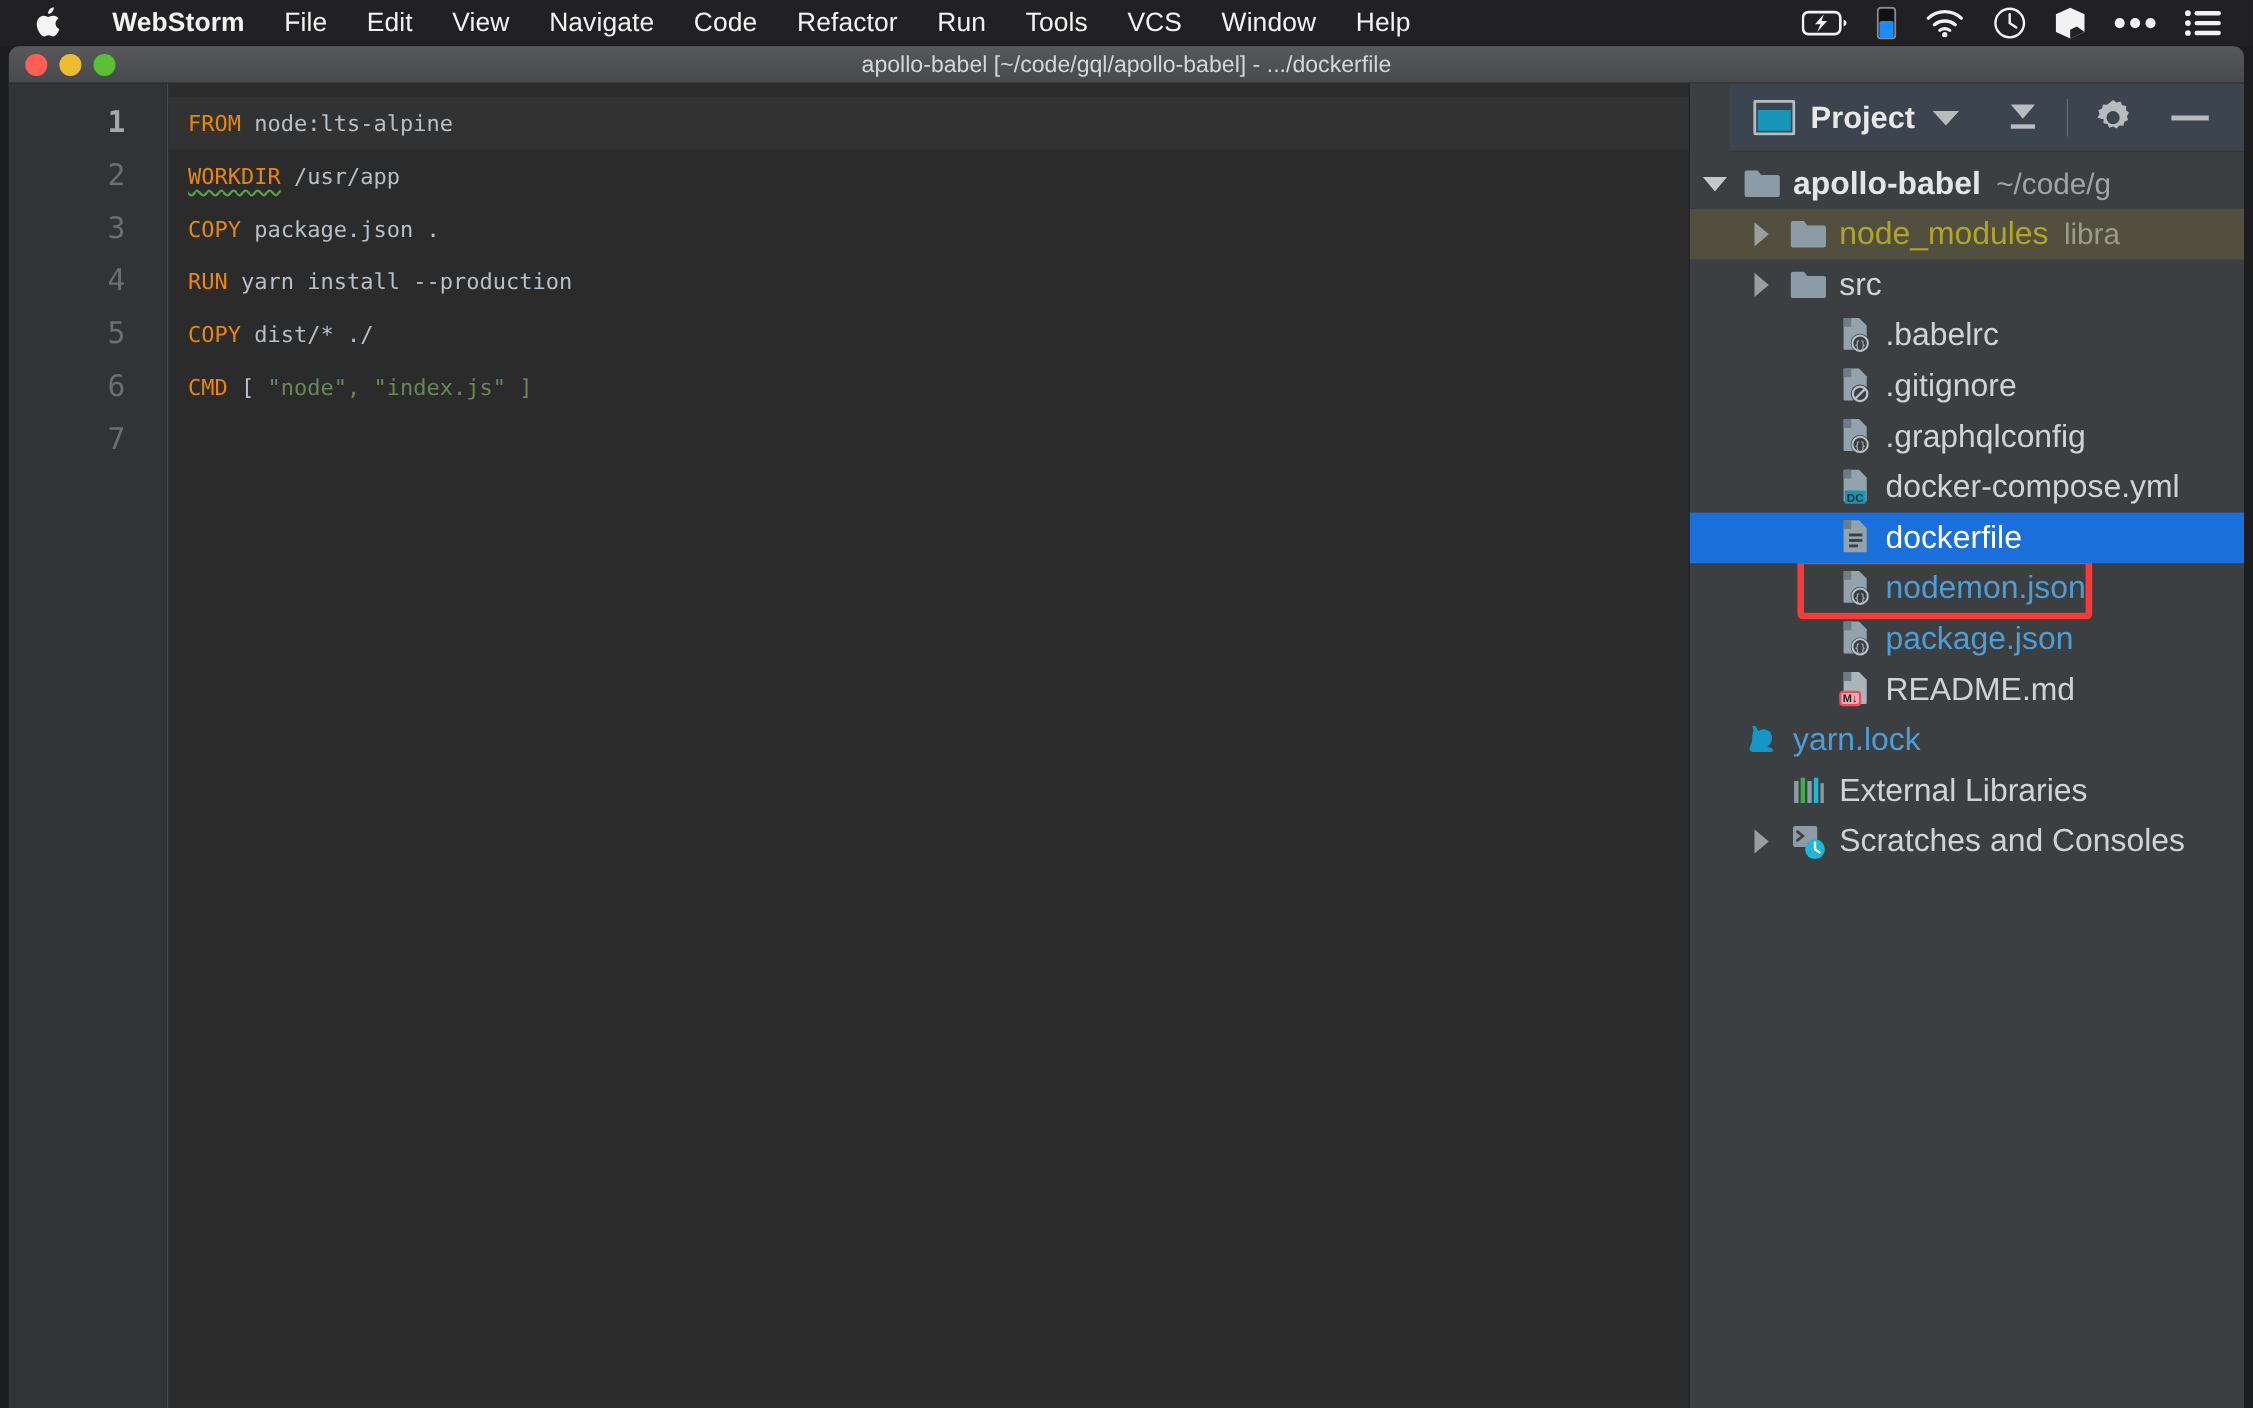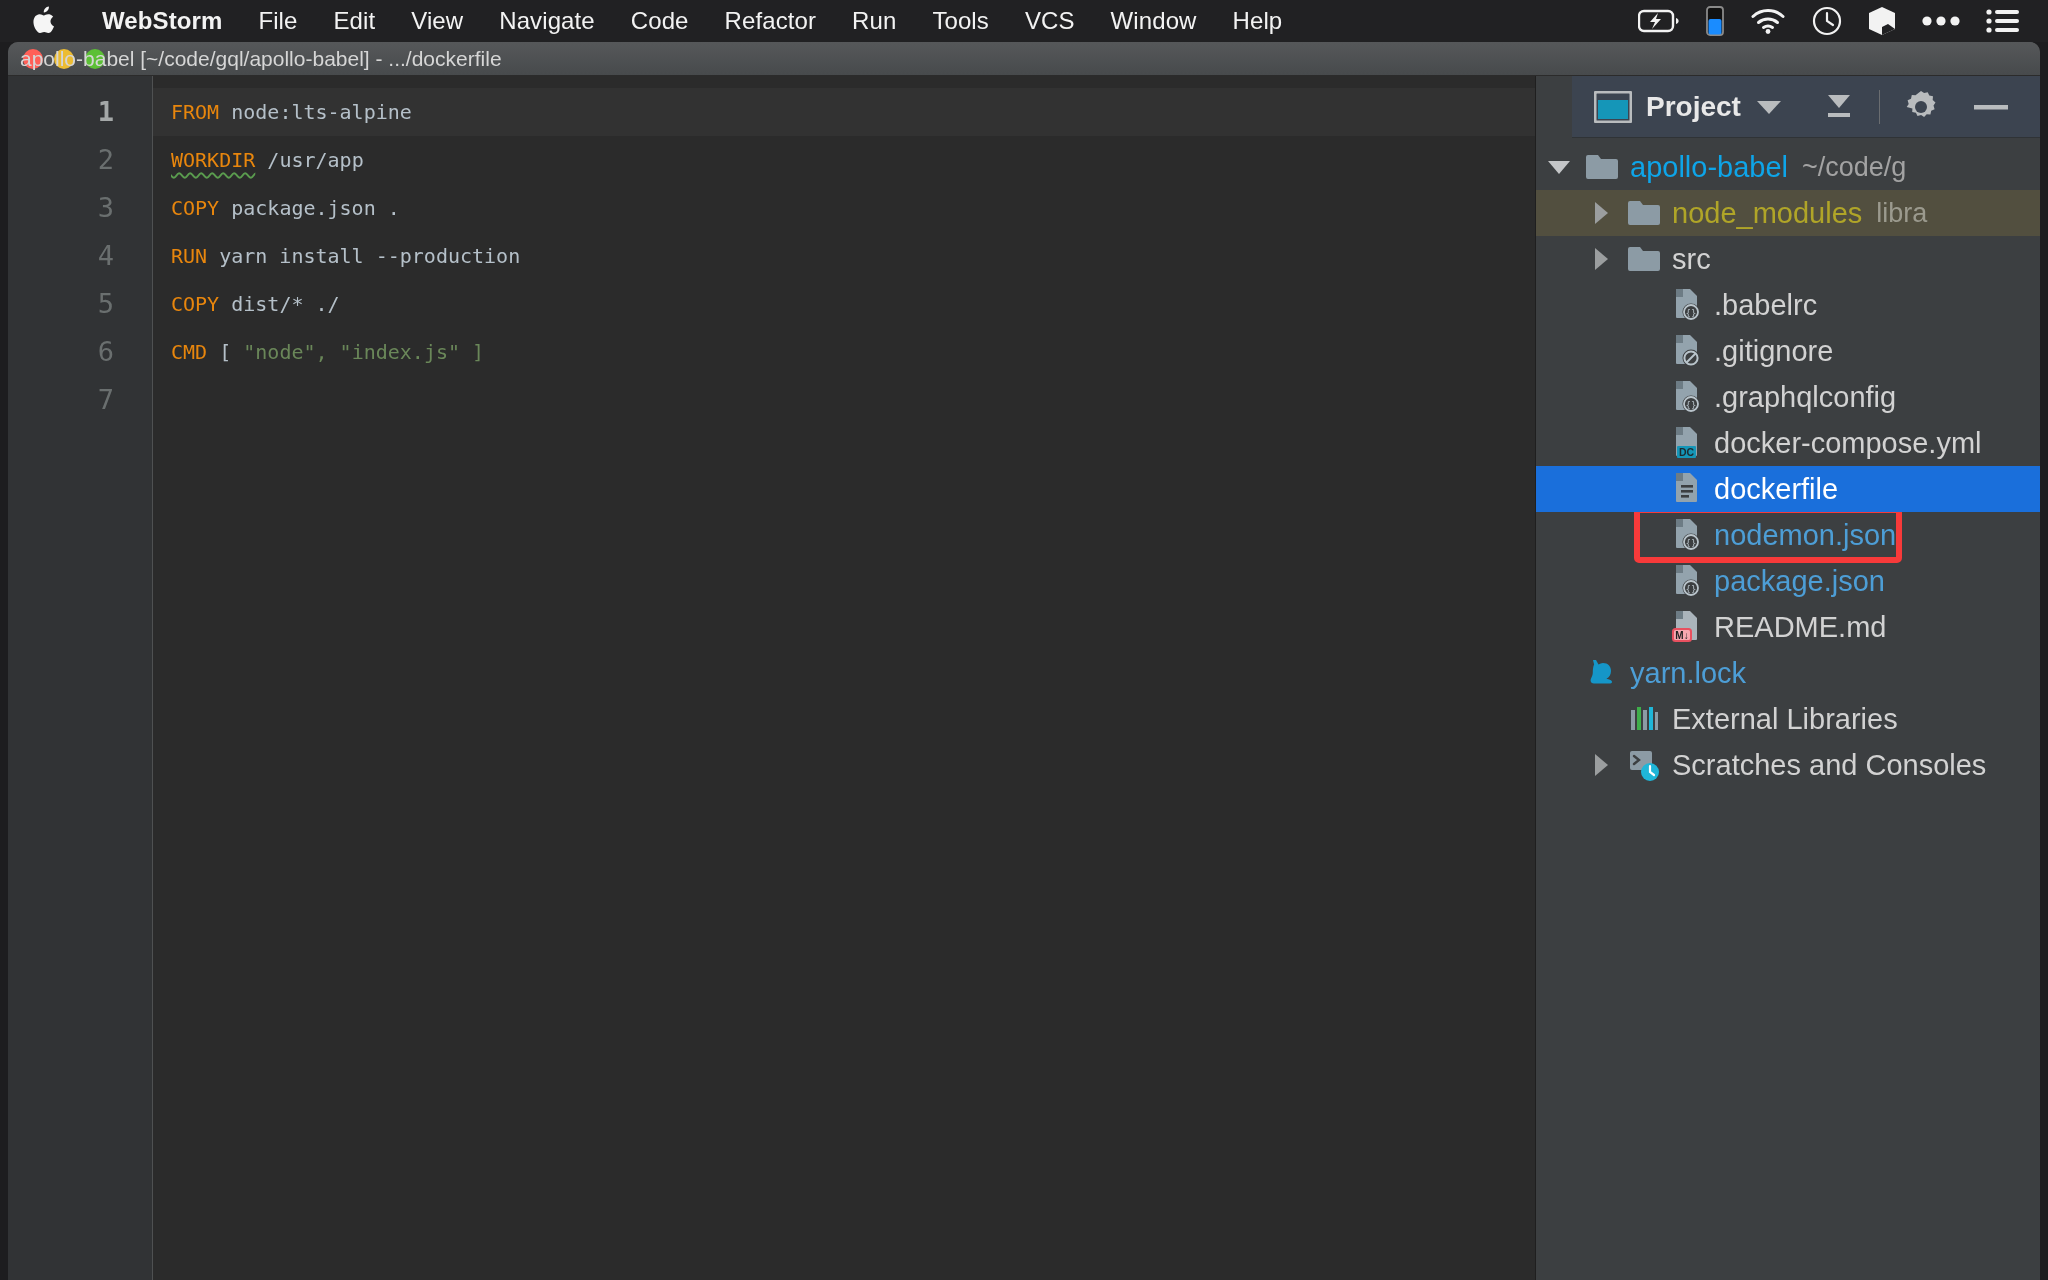--- a/index.html
+++ b/index.html
@@ -44,21 +44,21 @@
     background: linear-gradient(#56585a, #474a4c);
     border-bottom: 1px solid #2b2b2b;
     display: flex; align-items: center;
   }
   .traffic { display: flex; gap: 11px; margin-left: 15px; }
   .light { width: 20px; height: 20px; border-radius: 50%; }
   .light.red    { background: #ff5f57; }
   .light.yellow { background: #ecbc33; }
   .light.green  { background: #5cc036; }
   .win-title {
-    position: absolute; left: 12px; right: 0; text-align: left;
+    position: absolute; left: 0; right: 0; text-align: center;
     font-size: 21px; color: #d6d6d6; pointer-events: none;
   }
 
   
   .body-split {
     position: absolute; top: 34px; left: 0;
     width: 2032px; height: 1204px;
     display: flex;
   }
 
@@ -136,21 +136,21 @@
   .tree { flex: 1; padding-top: 6px; overflow: hidden; position: relative; }
   .tree-row {
     height: 46px; display: flex; align-items: center;
     white-space: nowrap; position: relative;
   }
   .tree-row.excluded { background: #524f3f; }
   .tree-row.selected { background: #1a6fdb; }
   .twisty { width: 46px; flex-shrink: 0; display:flex; align-items:center; justify-content:center; }
   .node-icon { width: 40px; flex-shrink: 0; display: flex; align-items: center; justify-content: center; margin-right: 8px; }
   .node-label { font-size: 29px; color: #d2d2d2; }
-  .node-label.bold { font-weight: normal; color: #0ea5e9; }
+  .node-label.bold { font-weight: bold; color: #e5e5e5; }
   .node-label.exclude-text { color: #b0a528; }
   .node-label.blue-file { color: #4d9ed6; }
   .node-label.white-sel { color: #ffffff; }
   .node-sub { font-size: 27px; color: #a3a3a3; margin-left: 14px; }
   .node-sub.exclude-sub { color: #9b9a8e; }
 
   
   .annot-box {
     position: absolute;
     border: 6px solid #f73a3a;

